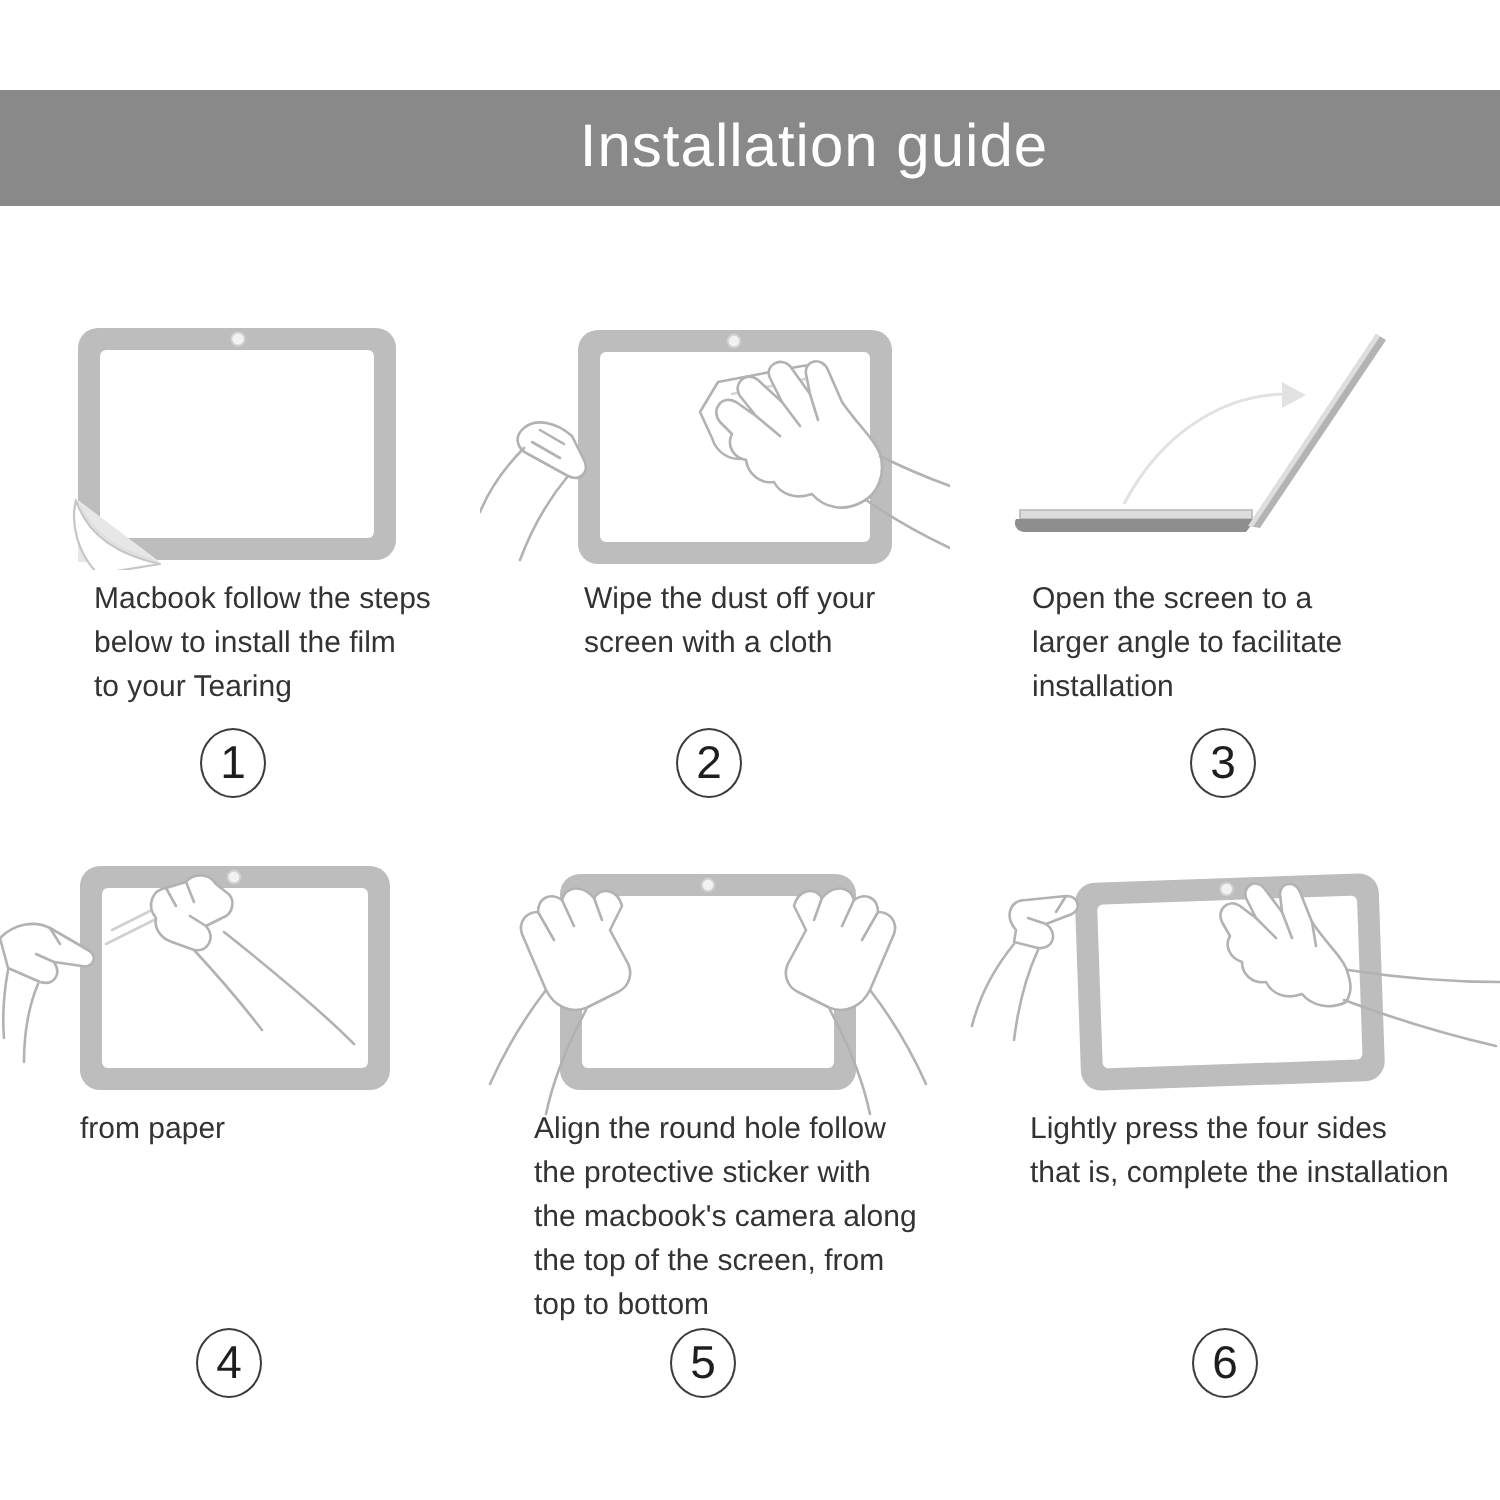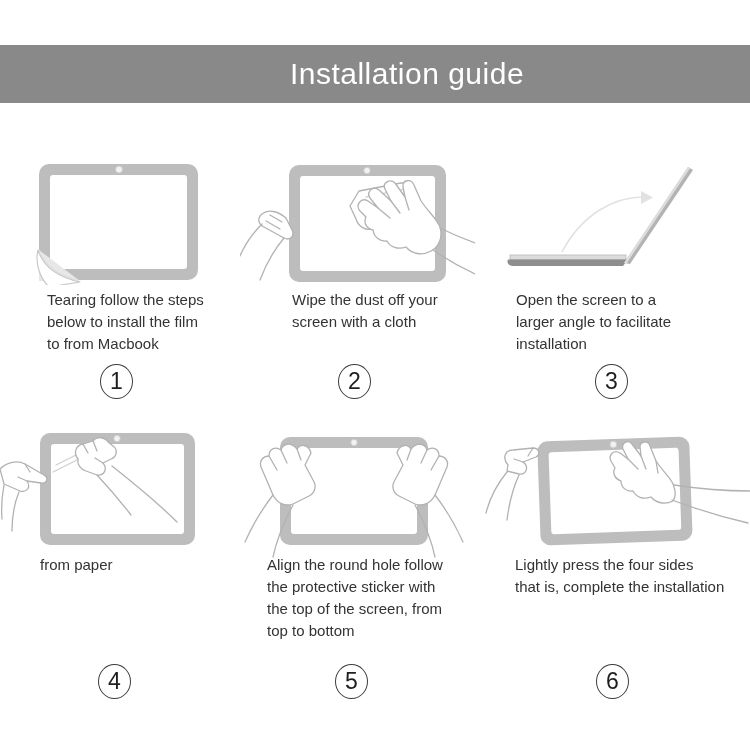--- a/index.html
+++ b/index.html
@@ -39,23 +39,23 @@
   <div class="step">
     <svg class="illus" style="left:35px;top:160px" width="170" height="125" viewBox="0 0 170 125">
       <rect class="frame" x="4" y="4" width="159" height="116" rx="10"></rect>
       <rect class="screen" x="15" y="15" width="137" height="94" rx="3"></rect>
       <circle class="cam" cx="84" cy="9.5" r="3.4"></circle>
       <path d="M4,90 L45,121 L4,121 Z" fill="#e7e7e7"></path>
       <path d="M3,90 C8,106 22,117 45,122 L14,127 C4,117 0,102 3,90 Z" fill="#ffffff" stroke="#c6c6c6" stroke-width="1.1" stroke-linejoin="round"></path>
       <path d="M5,93 C11,106 24,115 41,120" fill="none" stroke="#dedede" stroke-width="1"></path>
     </svg>
     <div class="caption" style="left:47px;top:289px">
-      <div>Tearing follow the steps</div>
+      <div>Macbook follow the steps</div>
       <div>below to install the film</div>
-      <div>to from Macbook</div>
+      <div>to your Tearing</div>
     </div>
     <div class="num-circle" style="left:100px;top:364px">
       <span>1</span>
     </div>
   </div>
 
   <div class="step">
     <svg class="illus" style="left:240px;top:158px" width="235" height="130" viewBox="0 0 235 130">
       <rect class="frame" x="49" y="7" width="157" height="117" rx="10"></rect>
       <rect class="screen" x="60" y="18" width="135" height="95" rx="3"></rect>
@@ -133,20 +133,21 @@
       <path class="handline" d="M72,26 L76,37 M56,27 L62,40 M44,33 L52,47"></path>
       <path class="handline" d="M48,72 C38,85 28,101 20,119 M68,82 C60,97 52,115 48,134"></path>
 
       <path class="hand" d="M172,30 C174,22 182,20 186,26 C192,19 200,20 202,27 C208,23 214,26 214,33 C220,33 224,38 222,44 L210,72 C206,80 198,84 190,81 L174,73 C168,70 166,63 170,57 L178,42 Z"></path>
       <path class="handline" d="M186,26 L182,37 M202,27 L196,40 M214,33 L206,47"></path>
       <path class="handline" d="M210,72 C220,85 230,101 238,119 M190,82 C198,97 206,115 210,134"></path>
     </svg>
     <div class="caption" style="left:267px;top:554px">
       <div>Align the round hole follow</div>
       <div>the protective sticker with</div>
+      <div>the macbook's camera along</div>
       <div>the top of the screen, from</div>
       <div>top to bottom</div>
     </div>
     <div class="num-circle" style="left:335px;top:664px">
       <span>5</span>
     </div>
   </div>
 
   <div class="step">
     <svg class="illus" style="left:480px;top:423px" width="270" height="140" viewBox="0 0 270 140">

